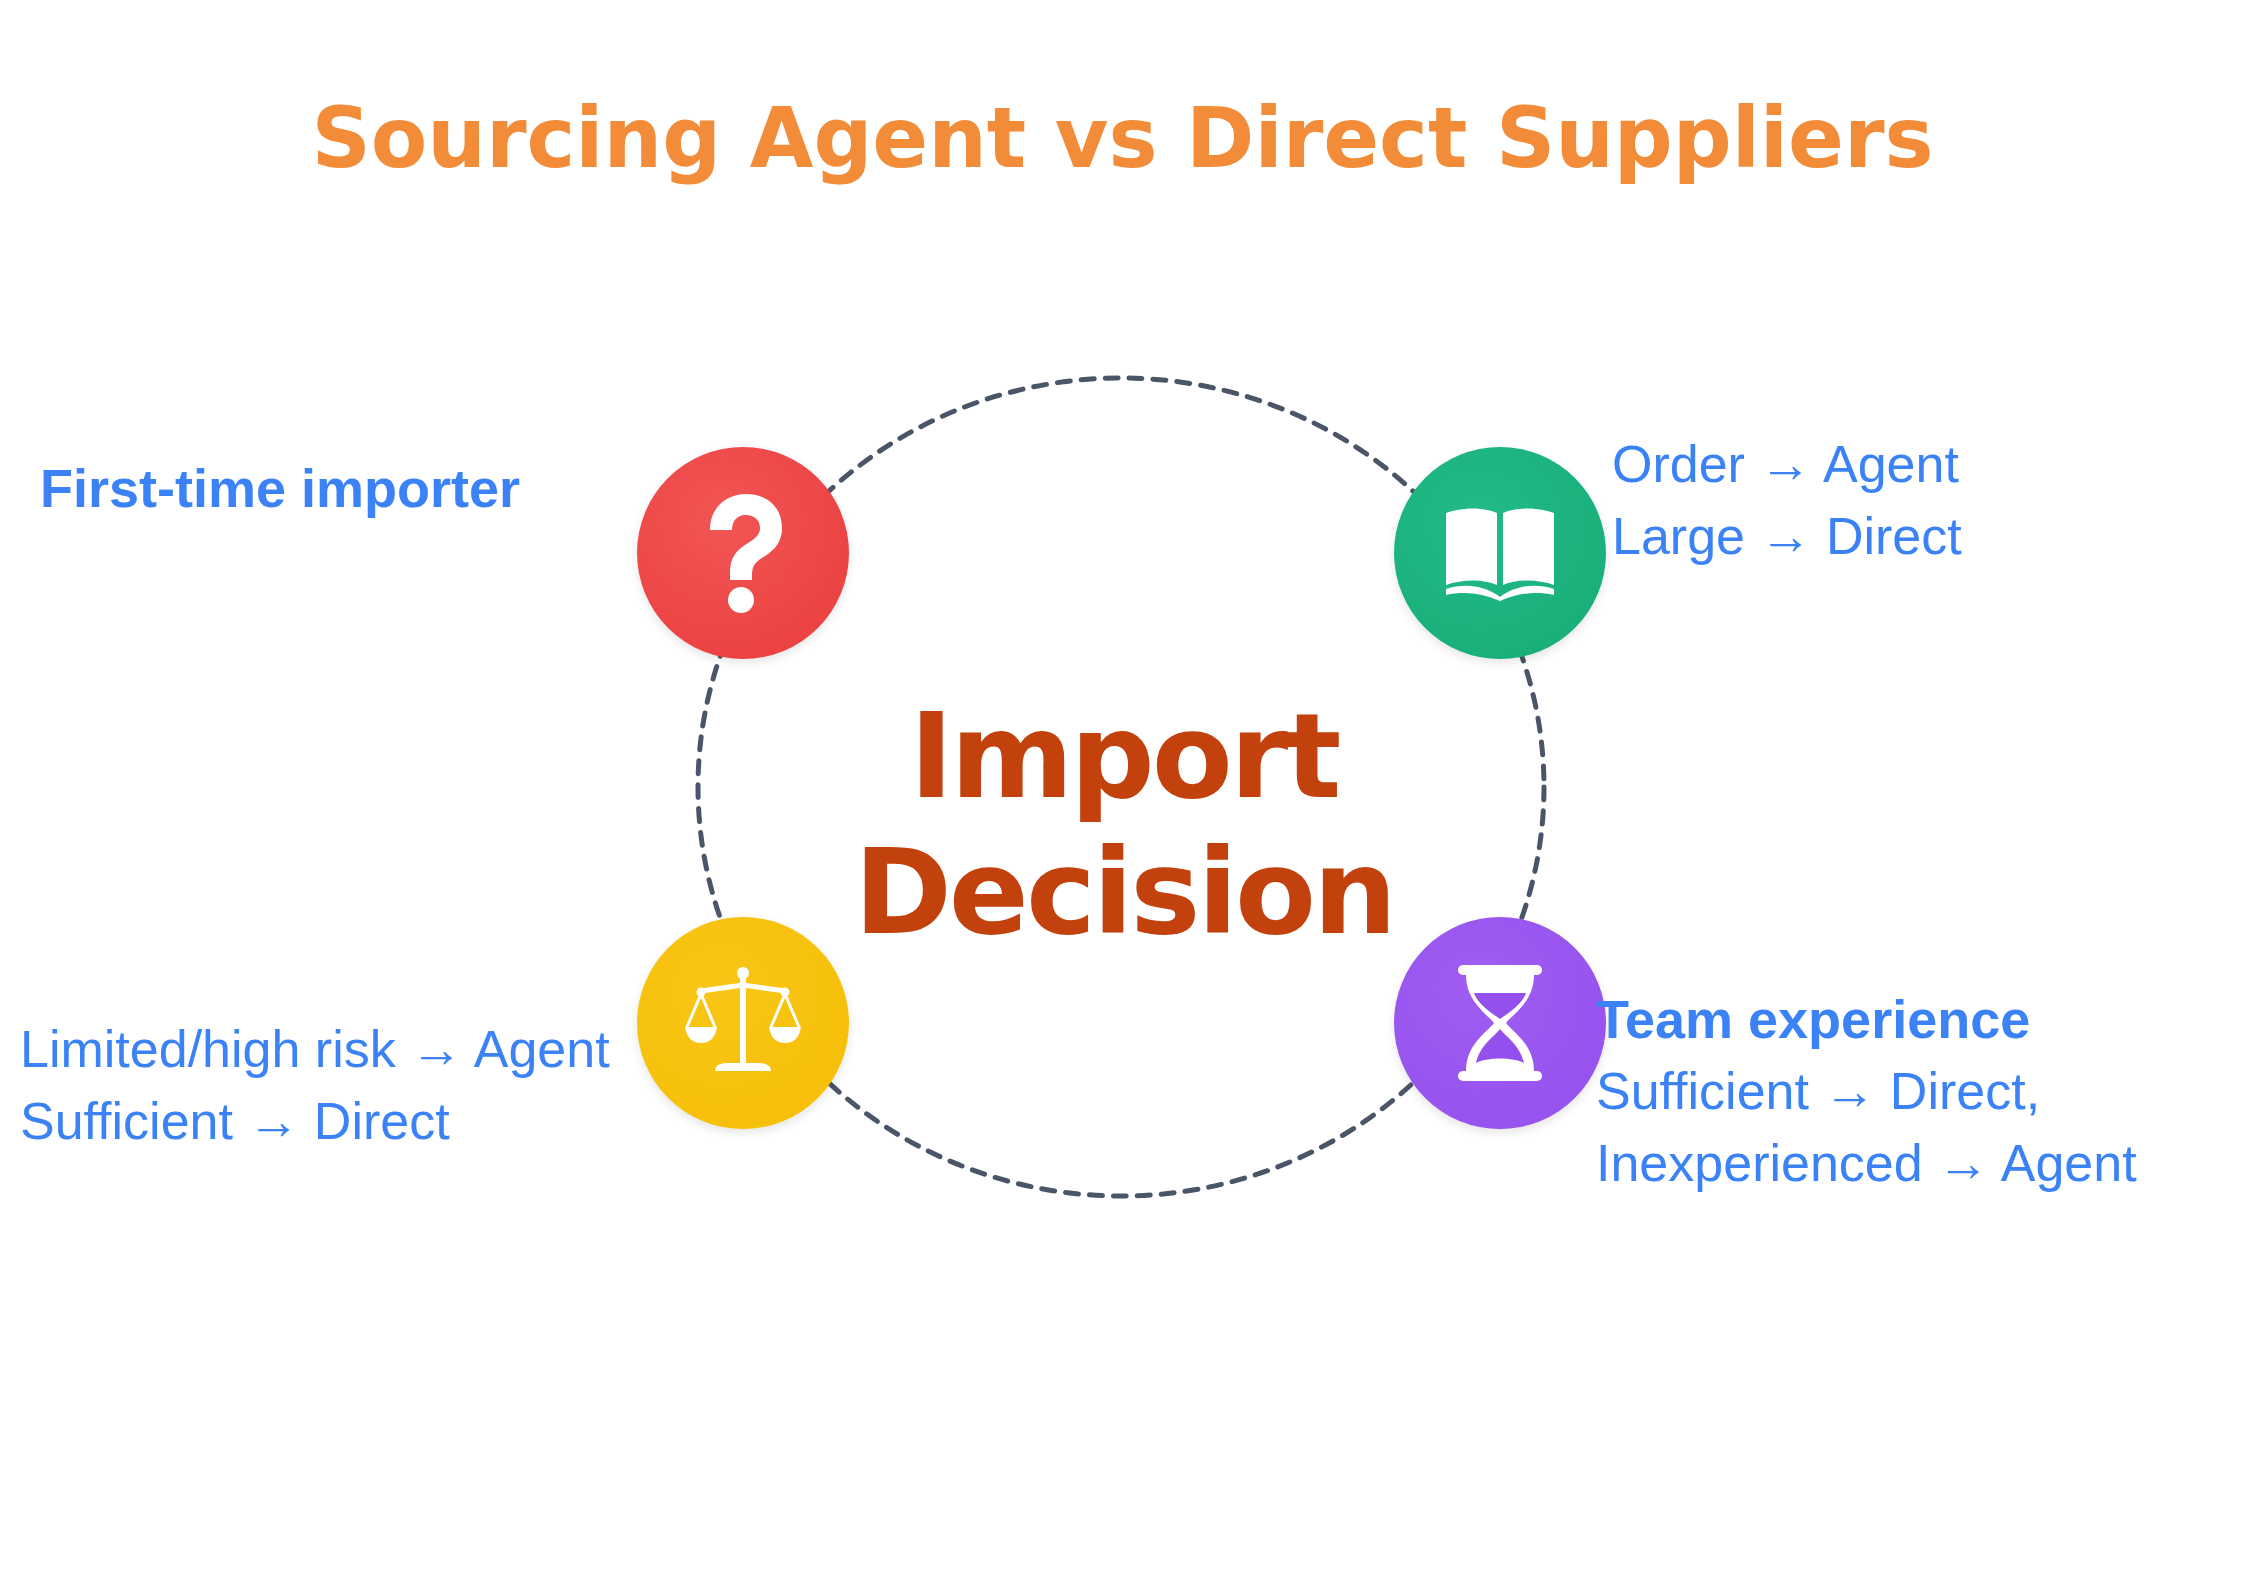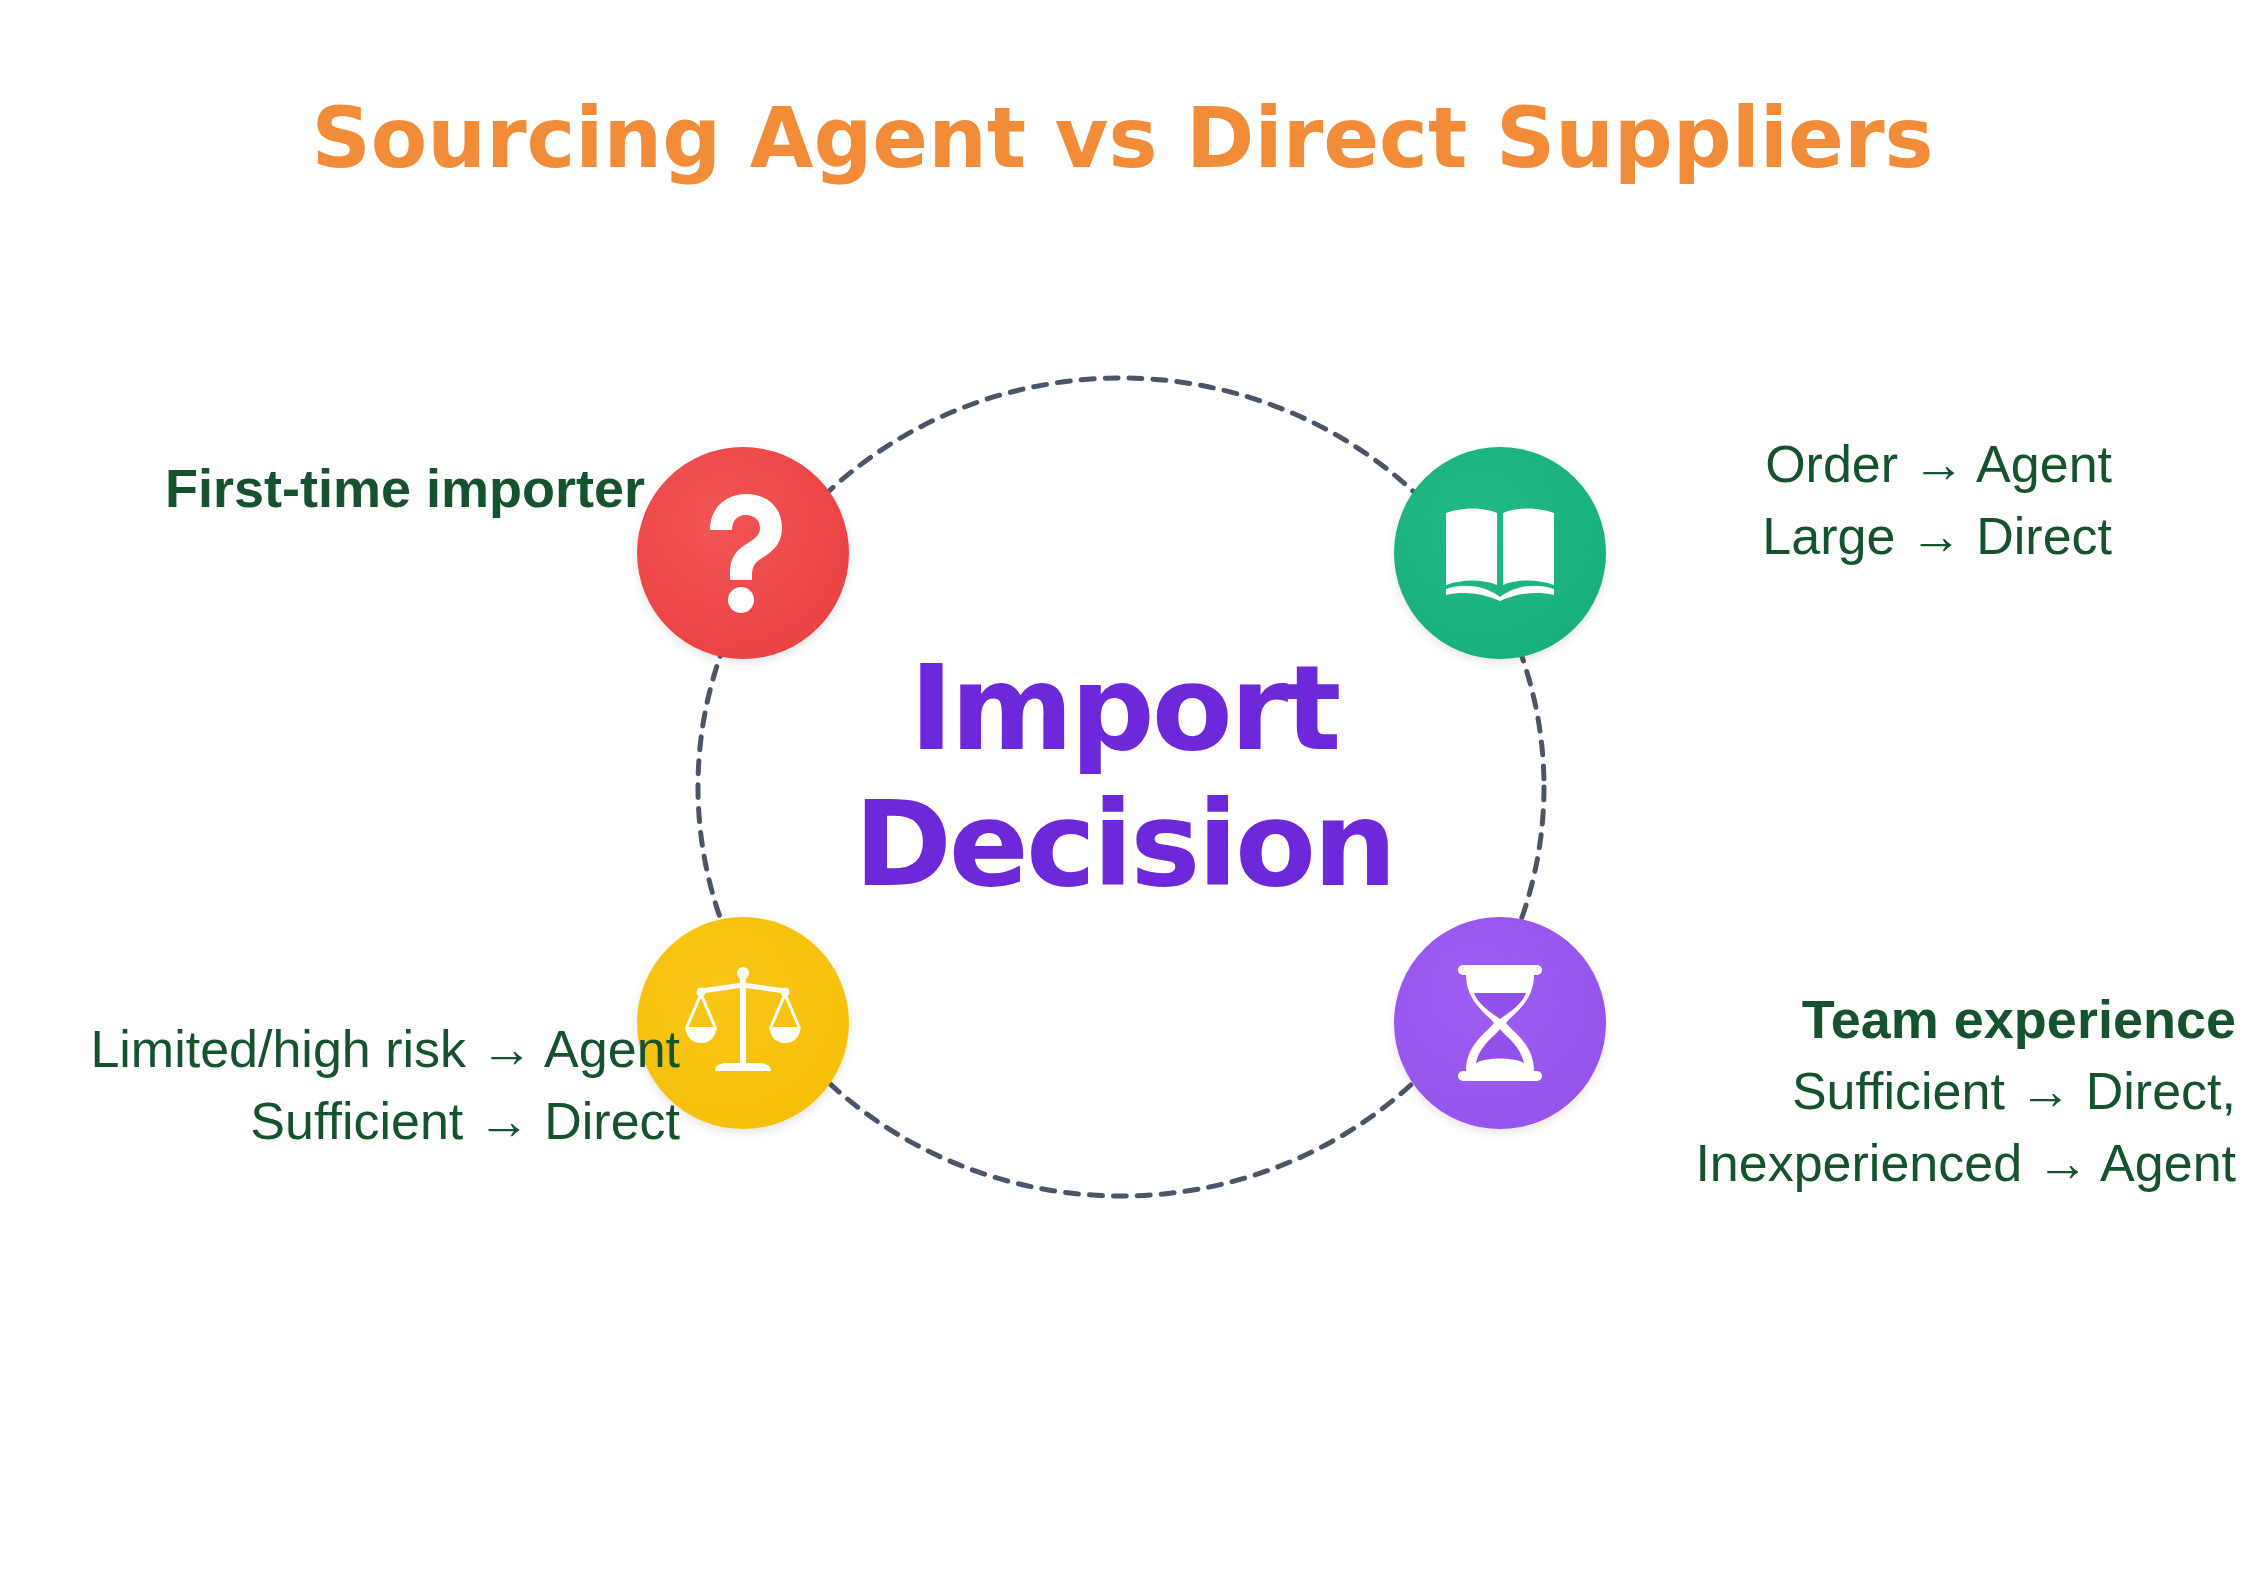--- a/index.html
+++ b/index.html
@@ -16,34 +16,34 @@
       position: absolute; width: 212px; height: 212px; border-radius: 50%;
       display: flex; align-items: center; justify-content: center;
       box-shadow: 0 4px 10px rgba(0,0,0,0.10);
     }
     .node svg { display: block; }
     .center-label {
       position: absolute; left: 760px; top: 640px; width: 728px; text-align: center;
       font-family: "DejaVu Sans", sans-serif; font-weight: bold;
       font-size: 118px; line-height: 136px; letter-spacing: -3px;
     }
-    .block { position: absolute; text-align: right; color: #14532d; }
+    .block { position: absolute; text-align: left; color: #3b82f6; }
     .block .head { font-weight: bold; font-size: 54px; line-height: 72px; }
     .block .line { font-size: 52px; line-height: 72px; white-space: nowrap; }
   </style>
 </head>
 <body>
 
 <div class="title" style="color:#F28C38;">Sourcing Agent vs Direct Suppliers</div>
 
 <svg class="ring" width="2245" height="1587" viewBox="0 0 2245 1587">
   <ellipse cx="1121" cy="787" rx="423" ry="409" fill="none" stroke="#4A5568" stroke-width="5" stroke-dasharray="13 11" stroke-linecap="round"></ellipse>
 </svg>
 
-<div class="center-label" style="color:#6d28d9;">
+<div class="center-label" style="color:#c2410c;margin-top:48px;">
   <div>Import</div>
   <div>Decision</div>
 </div>
 
 <div class="node" style="left:637px; top:447px; background: radial-gradient(circle at 40% 35%, #F25555, #E93C3C);">
   <svg width="110" height="130" viewBox="0 0 110 130">
     <path d="M22 42 C22 18 40 6 58 6 C80 6 94 20 94 40 C94 56 84 64 74 70 C66 75 64 79 64 88 L64 92 L42 92 L42 84 C42 70 48 62 60 55 C68 50 72 46 72 40 C72 32 66 27 58 27 C48 27 44 34 44 42 Z" fill="#ffffff"></path>
     <circle cx="53" cy="112" r="13" fill="#ffffff"></circle>
   </svg>
 </div>

